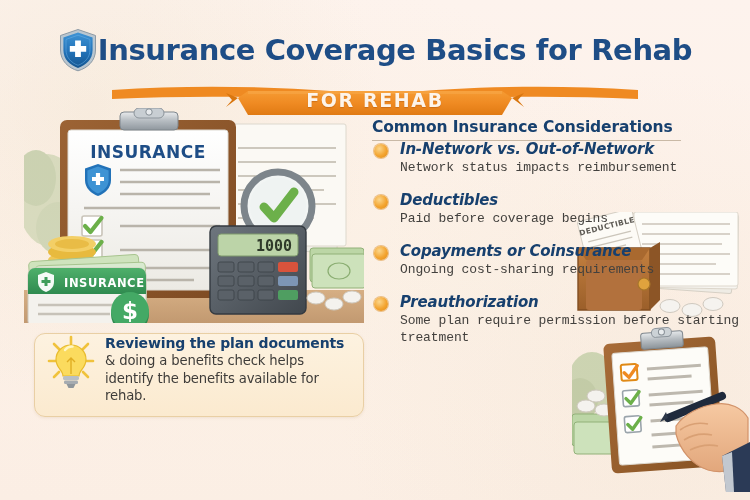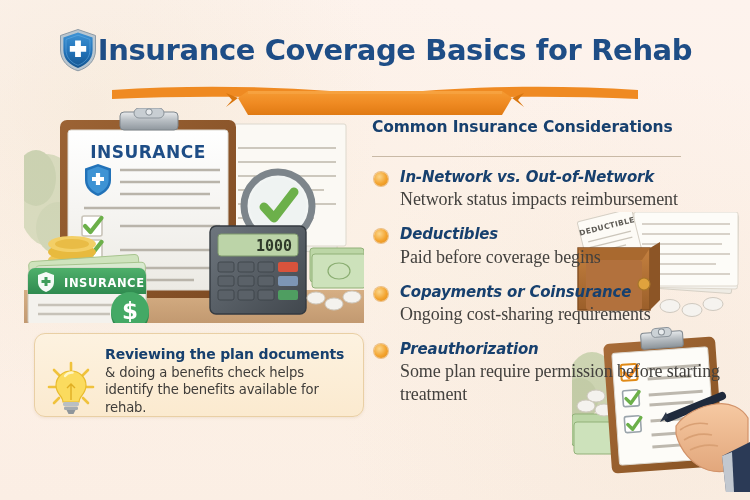--- a/index.html
+++ b/index.html
@@ -90,22 +90,21 @@
     width: 372px;
     z-index: 6;
   }
 
   .col-heading {
     font-family: "DejaVu Sans", sans-serif;
     font-size: 15.5px;
     font-weight: bold;
     color: #17406e;
     letter-spacing: -0.1px;
-    padding-bottom: 20px;
-    margin-bottom: 12px;
+    padding-bottom: 4px;
     border-bottom: 1px solid #c9b9a6;
     display: inline-block;
     padding-right: 8px;
   }
 
   .bullet-list { list-style: none; }
 
   .bullet-item {
     position: relative;
     padding-left: 28px;
@@ -126,39 +125,39 @@
     font-family: "DejaVu Sans", sans-serif;
     font-size: 15px;
     font-weight: bold;
     color: #17406e;
     line-height: 1.15;
     letter-spacing: -0.2px;
     font-style: italic;
   }
 
   .bullet-desc {
-    font-family: Liberation Serif, serif;
-    font-size: 18px;
+    font-family: Liberation Mono, monospace;
+    font-size: 13px;
     color: #43413e;
     line-height: 1.28;
     margin-top: 2px;
     letter-spacing: -0.1px;
   }
 
   
   .callout {
     position: absolute;
     left: 34px; top: 333px;
     width: 330px; height: 84px;
     background: linear-gradient(180deg, #fdf2e0 0%, #fbeacf 100%);
     border: 1px solid #e9cfa4;
     border-radius: 11px;
     box-shadow: 0 1px 3px rgba(160,120,70,.13);
     display: flex;
-    align-items: flex-end;
+    align-items: flex-start;
     padding: 0 12px 0 10px;
     gap: 8px;
     z-index: 7;
   }
   .bulb-icon { width: 52px; height: 56px; flex: 0 0 auto; }
   .callout-text {
     font-family: "DejaVu Sans", sans-serif;
     font-size: 13.2px;
     color: #3e3c39;
     line-height: 1.32;
@@ -217,20 +216,21 @@
         <path d="M112 9 C200 3 290 6 352 12 L352 20 C290 16 200 14 112 18 Z" fill="#ef8a22"></path>
 
         <path d="M638 9 C550 3 460 6 398 12 L398 20 C460 16 550 14 638 18 Z" fill="#ef8a22"></path>
 
         <path d="M248 10 L502 10 L512 17 L502 34 L248 34 L238 17 Z" fill="url(#ribGrad)"></path>
         <path d="M248 10 L502 10 L502 13 L248 13 Z" fill="#f8a94b" opacity=".55"></path>
 
         <path d="M238 17 L226 12 L232 19 L226 26 Z" fill="#d9760f"></path>
         <path d="M512 17 L524 12 L518 19 L524 26 Z" fill="#d9760f"></path>
       </svg>
+      <div class="ribbon-label">FOR REHAB</div>
     </div>
   </div>
 
   <div class="illus" id="illus-clipboard-main">
     <svg width="340" height="215" viewBox="0 0 340 215">
       <defs>
         <linearGradient id="boardWood" x1="0" y1="0" x2="1" y2="1">
           <stop offset="0%" stop-color="#9c6334"></stop>
           <stop offset="100%" stop-color="#7d4a22"></stop>
         </linearGradient>

